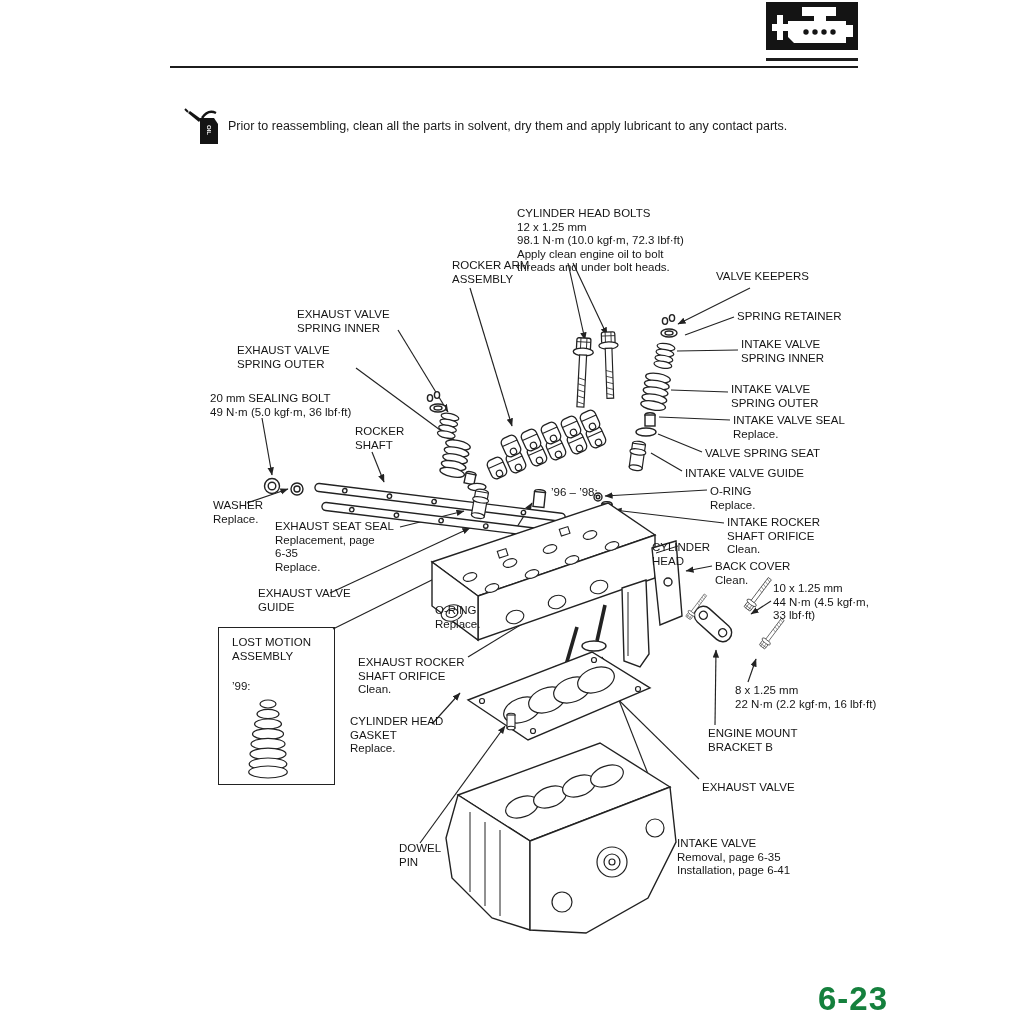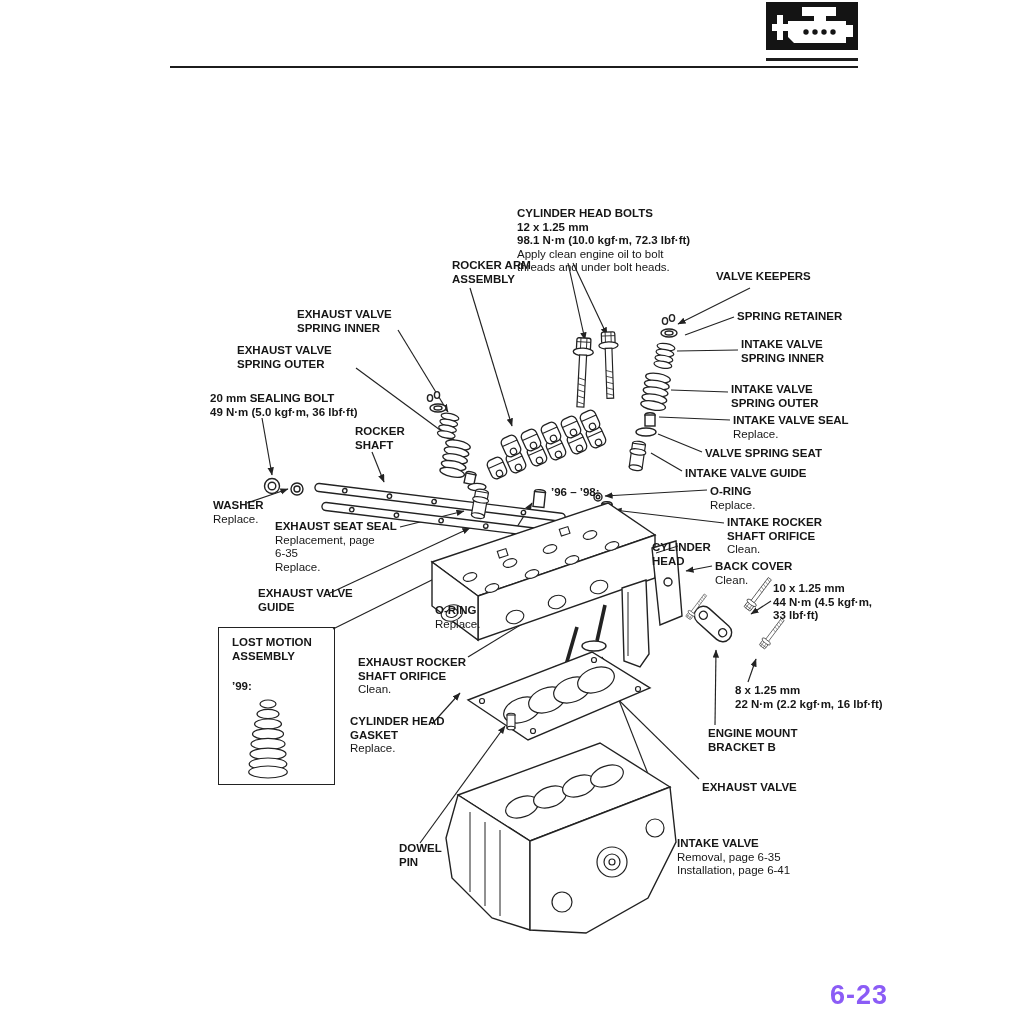--- a/index.html
+++ b/index.html
@@ -1,29 +1,29 @@
 <!DOCTYPE html>
 <html><head>
 <meta charset="utf-8">
 <style>
   html,body{margin:0;padding:0;background:#e8e8e8;}
   #page{position:relative;width:1024px;height:1024px;background:#ffffff;
         font-family:"Liberation Sans",sans-serif;color:#161616;overflow:hidden;}
   .co{position:absolute;font-size:11.5px;line-height:13.5px;white-space:nowrap;}
-  .co .b{font-weight:bold;}
+  .co .b{font-weight:normal;}
   .co .n{font-weight:normal;}
   #rule{position:absolute;left:170px;top:66px;width:688px;height:2px;background:#1c1c1c;}
   #icon-bar{position:absolute;left:766px;top:58px;width:92px;height:3px;background:#1c1c1c;}
   #section-icon{position:absolute;left:766px;top:2px;width:92px;height:48px;background:#141414;}
   #note{position:absolute;left:184px;top:106px;width:640px;}
   #note-text{position:absolute;left:44px;top:13px;font-size:12.5px;color:#1a1a1a;white-space:nowrap;}
   #lost-box{position:absolute;left:218px;top:627px;width:115px;height:156px;border:1.6px solid #222;}
   #diagram{position:absolute;left:0;top:0;}
   #pagenum{position:absolute;left:788px;top:980px;width:100px;text-align:right;
-           font-size:27px;font-weight:bold;letter-spacing:1px;color:#8b5cf6;}
+           font-size:33px;font-weight:bold;letter-spacing:1px;color:#15803d;}
 </style>
 </head>
 <body>
 
 <div id="page">
 
   <div id="section-icon">
     <svg width="92" height="48" viewBox="0 0 92 48">
       <rect x="36" y="5" width="34" height="9" fill="#fff"></rect>
       <rect x="48" y="14" width="12" height="5" fill="#fff"></rect>
@@ -33,20 +33,30 @@
       <rect x="80" y="23" width="7" height="12" fill="#fff"></rect>
       <circle cx="40" cy="30" r="2.7" fill="#141414"></circle>
       <circle cx="49" cy="30" r="2.7" fill="#141414"></circle>
       <circle cx="58" cy="30" r="2.7" fill="#141414"></circle>
       <circle cx="67" cy="30" r="2.7" fill="#141414"></circle>
     </svg>
   </div>
   <div id="icon-bar"></div>
   <div id="rule"></div>
 
+  <div id="note">
+    <svg width="44" height="40" viewBox="0 0 44 40">
+      <path d="M16,12 L30,12 L34,18 L34,38 L16,38 Z" fill="#141414"></path>
+      <path d="M17,13 L6,5 L4,7 L15,16 Z" fill="#141414"></path>
+      <path d="M4,6 L1,3" stroke="#141414" stroke-width="2" fill="none"></path>
+      <path d="M18,12 q6,-9 14,-5" stroke="#141414" stroke-width="2.4" fill="none"></path>
+      <text x="22" y="29" font-size="6" font-weight="bold" fill="#ffffff" text-anchor="middle" transform="rotate(90 25 27)">OIL</text>
+    </svg>
+    <span id="note-text">Prior to reassembling, clean all the parts in solvent, dry them and apply lubricant to any contact parts.</span>
+  </div>
 
   <svg id="diagram" width="1024" height="1024" viewBox="0 0 1024 1024">
     <defs>
       <marker id="ah" markerWidth="8" markerHeight="7" refX="6.6" refY="2.8" orient="auto">
         <path d="M0,0 L7,2.8 L0,5.6 Z" fill="#222"></path>
       </marker>
       <g id="rkr">
         <rect x="-8" y="-10" width="16" height="20" rx="5" fill="#fff" stroke="#222" stroke-width="1.3"></rect>
         <circle cx="0" cy="6" r="3.2" fill="#fff" stroke="#222" stroke-width="1.2"></circle>
         <path d="M-8,-3 L8,-3" stroke="#222" stroke-width="1"></path>

